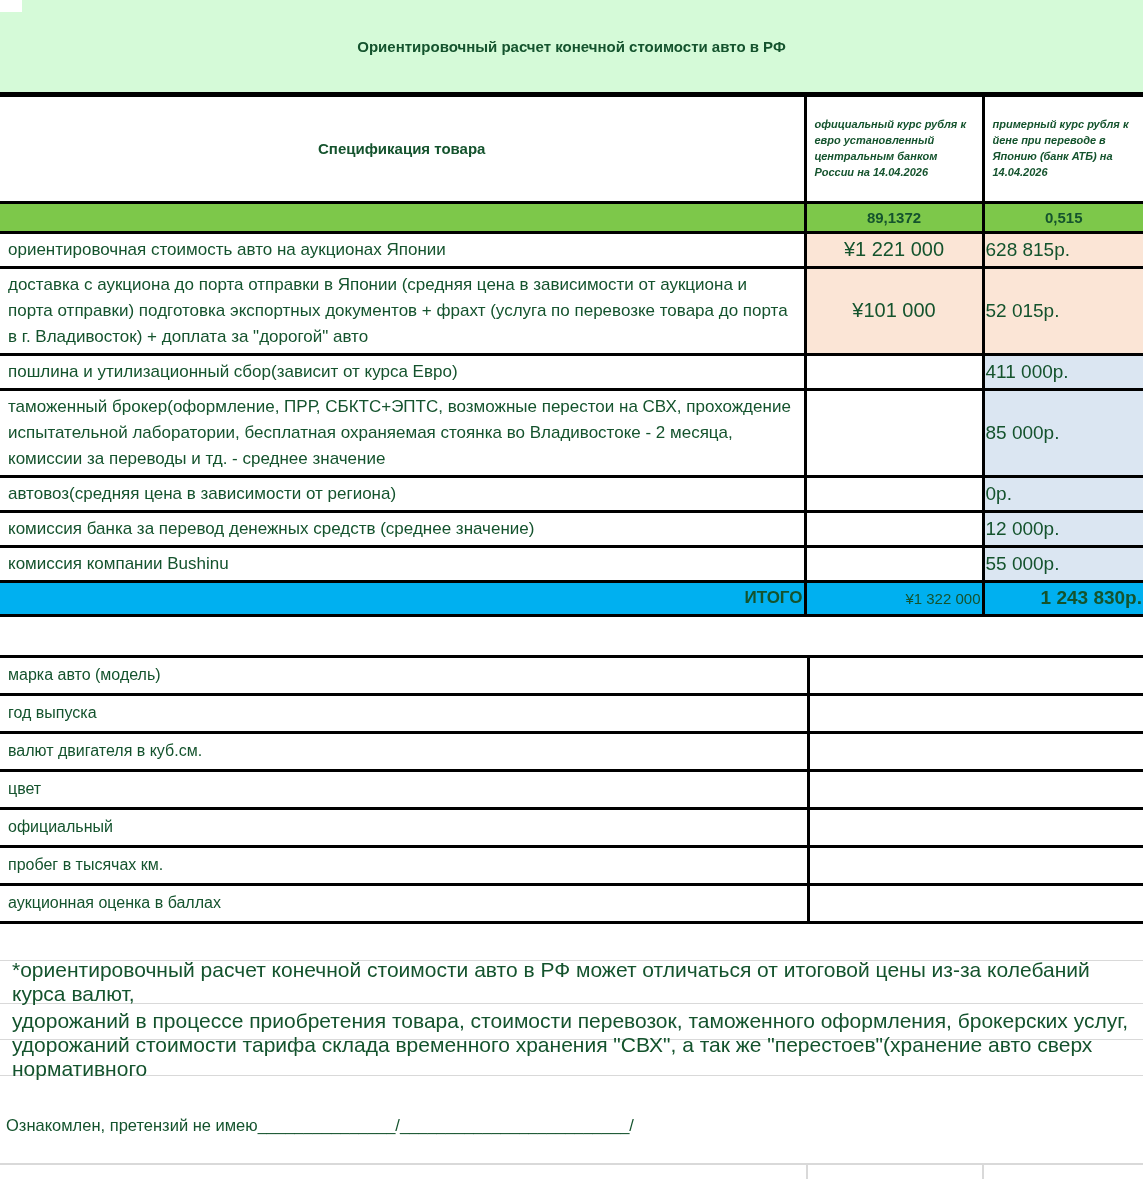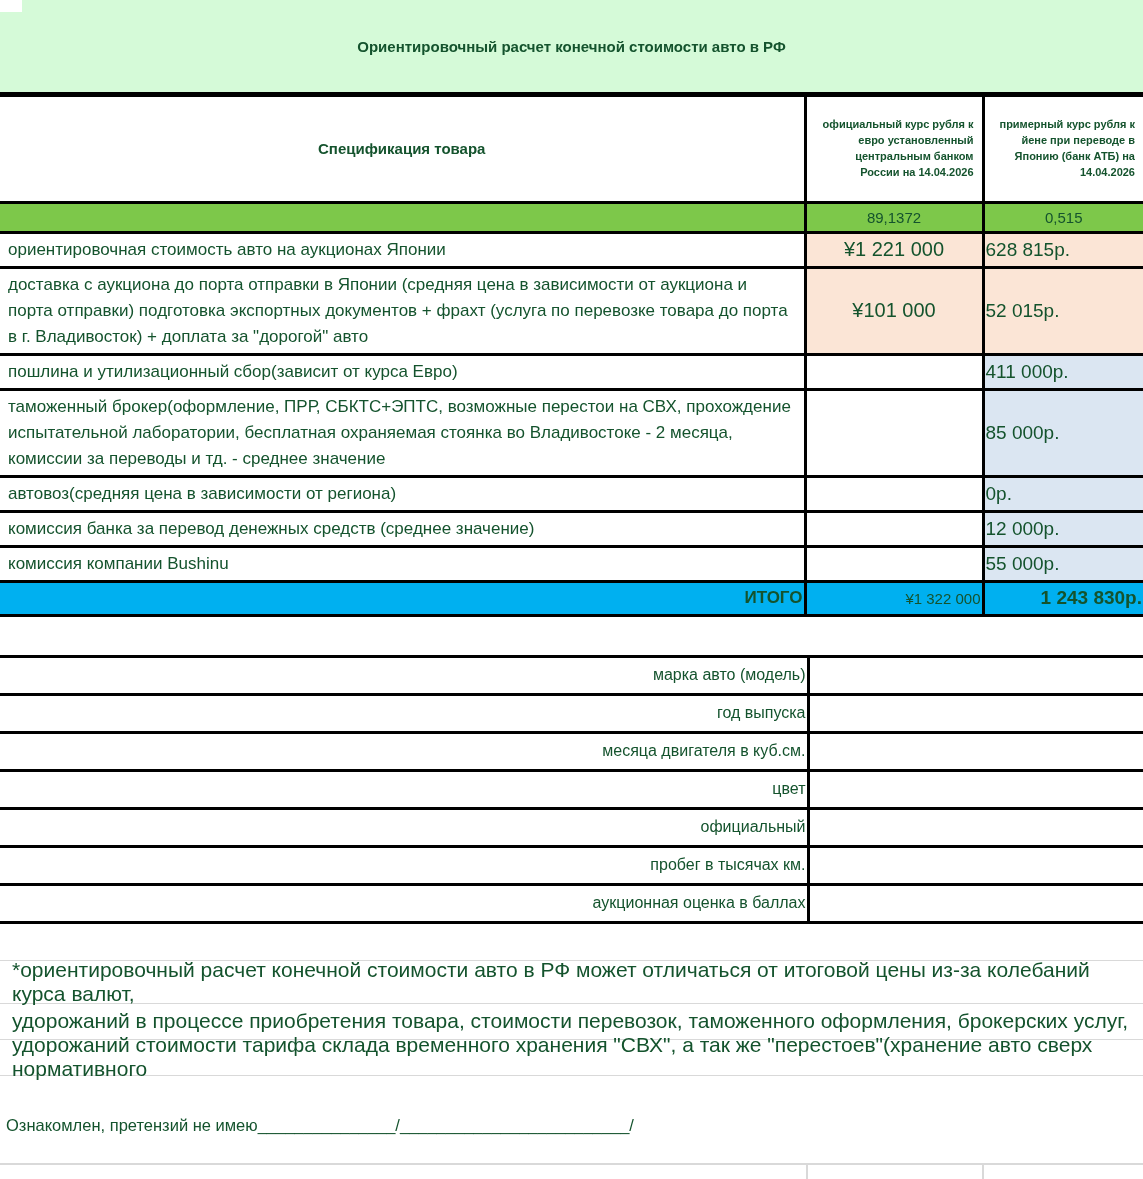--- a/index.html
+++ b/index.html
@@ -22,36 +22,36 @@
   .banner .title{font-size:15px;font-weight:bold;}
   .notch{position:absolute;left:0;top:0;width:22px;height:12px;background:#fff;}
 
   
   table{border-collapse:collapse;table-layout:fixed;width:1143px;}
   td{overflow:hidden;}
   #cost-table tr > td{border-bottom:3px solid #000;}
   #cost-table td.c2, #cost-table td.c3{border-left:3px solid #000;}
   .hdr-spec{text-align:center;font-weight:bold;font-size:15px;}
   .hdr-small{
-    text-align:right;font-weight:bold;font-size:11px;line-height:1.45;
-    padding:2px 8px;vertical-align:middle;
+    text-align:left;font-weight:bold;font-size:11px;line-height:1.45;
+    padding:2px 8px;vertical-align:middle;font-style:italic;
   }
-  .rate{background:var(--rate-green);text-align:center;font-weight:normal;font-size:15px;}
+  .rate{background:var(--rate-green);text-align:center;font-weight:bold;font-size:15px;}
   .lbl{font-size:17px;line-height:26px;padding:3px 10px 3px 8px;text-align:left;vertical-align:middle;}
   .yen{text-align:center;font-size:20px;vertical-align:middle;}
   .rub{text-align:left;font-size:19px;vertical-align:middle;}
   .peach{background:var(--peach);}
   .blue{background:var(--light-blue);}
   .total-row td{background:var(--total-cyan);text-align:right;}
   .total-lbl{font-weight:bold;font-size:17px;padding-left:8px;vertical-align:middle;}
   .total-yen{text-align:center;font-size:15px;vertical-align:middle;}
   .total-rub{text-align:center;font-size:19px;font-weight:bold;vertical-align:middle;}
 
   
-  #spec-table{margin-top:38px;border-top:3px solid #000;text-align:right;}
+  #spec-table{margin-top:38px;border-top:3px solid #000;}
   #spec-table tr > td{border-bottom:3px solid #000;height:33px;}
   #spec-table td.sv{border-left:3px solid #000;}
   .spec-lbl{font-size:16px;padding-left:8px;vertical-align:middle;}
 
   
   .disclaimer{margin-top:36px;}
   .disclaimer .dline{
     border-top:1px solid var(--grid-gray);
     height:35px;display:flex;align-items:center;
     font-size:21px;padding-left:12px;
@@ -146,21 +146,21 @@
     <tbody>
         <tr>
       <td class="spec-lbl">марка авто (модель)</td>
       <td class="sv"></td>
     </tr>
     <tr>
       <td class="spec-lbl">год выпуска</td>
       <td class="sv"></td>
     </tr>
     <tr>
-      <td class="spec-lbl">месяца двигателя в куб.см.</td>
+      <td class="spec-lbl">валют двигателя в куб.см.</td>
       <td class="sv"></td>
     </tr>
     <tr>
       <td class="spec-lbl">цвет</td>
       <td class="sv"></td>
     </tr>
     <tr>
       <td class="spec-lbl">официальный</td>
       <td class="sv"></td>
     </tr>

